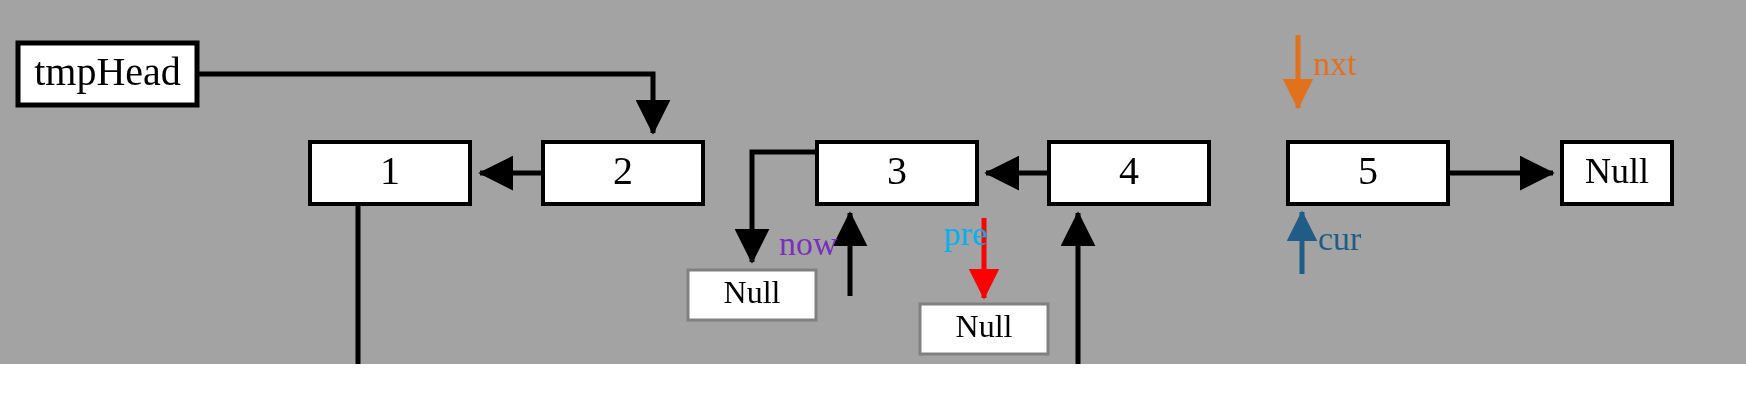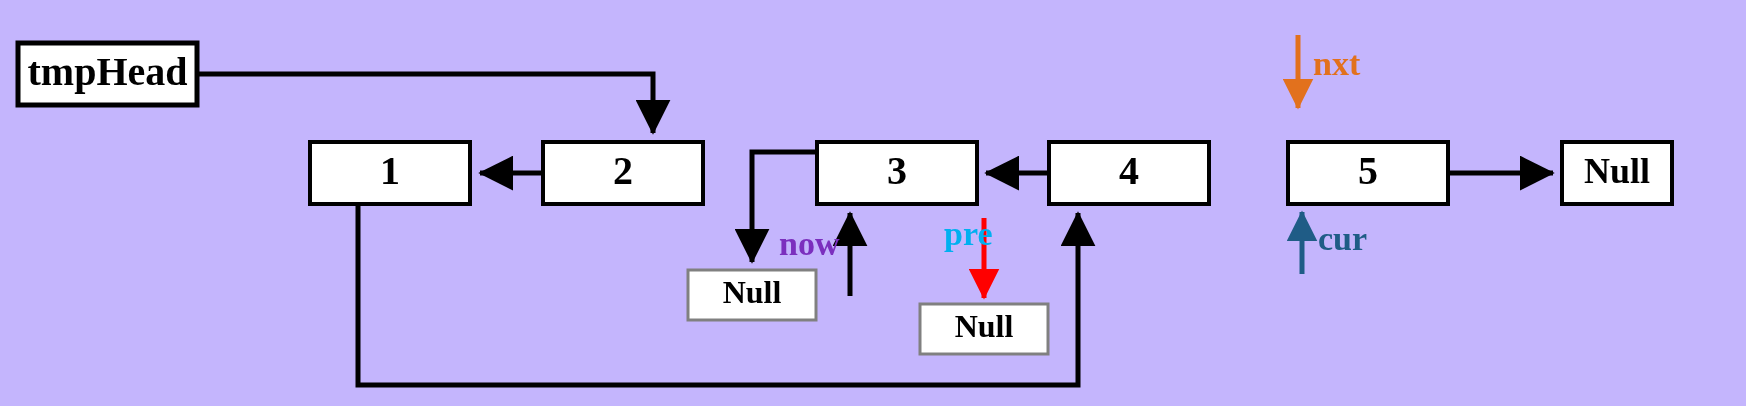--- a/index.html
+++ b/index.html
@@ -3,25 +3,24 @@
 <meta charset="utf-8">
 <style>
   html, body {
     margin: 0;
     padding: 0;
     background: #ffffff;
   }
   #canvas {
     position: relative;
     width: 1746px;
-    height: 406px;
-    background: #c4b5fd;
+    height: 364px;
+    background: #a3a3a3;
     font-family: "Liberation Serif", "DejaVu Serif", serif;
     overflow: hidden;
-    font-weight: bold;
   }
   #diagram-svg {
     position: absolute;
     left: 0;
     top: 0;
     width: 1746px;
     height: 406px;
   }
   .node-label {
     font-family: "Liberation Serif", "DejaVu Serif", serif;

